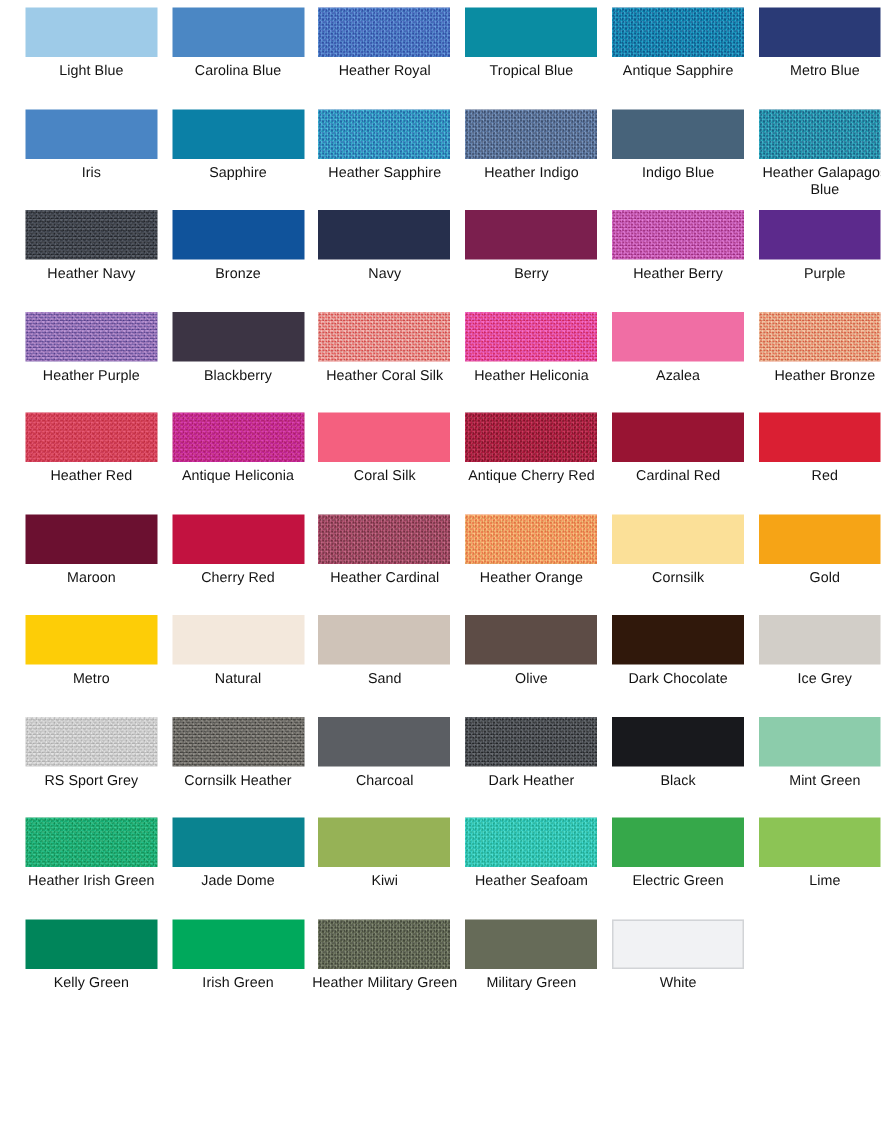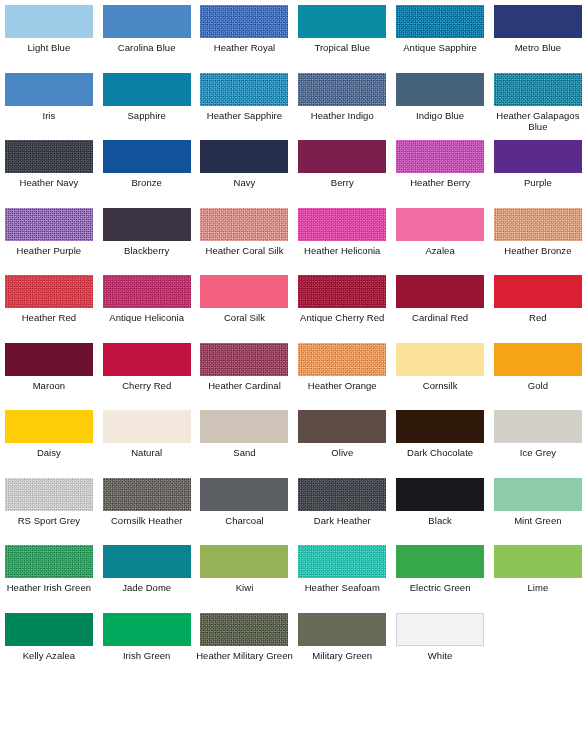--- a/index.html
+++ b/index.html
@@ -14,20 +14,21 @@
     font-family: "Liberation Sans", sans-serif;
     color: #1a1a1a;
     overflow: hidden;
   }
 
   #swatch-grid {
     display: grid;
     grid-template-columns: repeat(6, 97.8px);
     grid-auto-rows: 67.5px;
     width: 587px;
+    padding-left: 12px;
   }
 
   .swatch-cell {
     display: flex;
     flex-direction: column;
     align-items: center;
     padding-top: 5px;
   }
   .swatch-cell.empty { visibility: hidden; }
 
@@ -235,21 +236,21 @@
     <div class="swatch-cell">
       <div class="swatch-chip" title="Cornsilk" style="background-color: rgb(251, 224, 152);"></div>
       <div class="swatch-label">Cornsilk</div>
     </div>
     <div class="swatch-cell">
       <div class="swatch-chip" title="Gold" style="background-color: rgb(246, 164, 22);"></div>
       <div class="swatch-label">Gold</div>
     </div>
     <div class="swatch-cell">
       <div class="swatch-chip" title="Daisy" style="background-color: rgb(253, 205, 7);"></div>
-      <div class="swatch-label">Daisy</div>
+      <div class="swatch-label">Metro</div>
     </div>
     <div class="swatch-cell">
       <div class="swatch-chip" title="Natural" style="background-color: rgb(243, 232, 220);"></div>
       <div class="swatch-label">Natural</div>
     </div>
     <div class="swatch-cell">
       <div class="swatch-chip" title="Sand" style="background-color: rgb(207, 195, 184);"></div>
       <div class="swatch-label">Sand</div>
     </div>
     <div class="swatch-cell">
@@ -307,21 +308,21 @@
     <div class="swatch-cell">
       <div class="swatch-chip" title="Electric Green" style="background-color: rgb(54, 168, 74);"></div>
       <div class="swatch-label">Electric Green</div>
     </div>
     <div class="swatch-cell">
       <div class="swatch-chip" title="Lime" style="background-color: rgb(140, 196, 85);"></div>
       <div class="swatch-label">Lime</div>
     </div>
     <div class="swatch-cell">
       <div class="swatch-chip" title="Kelly Green" style="background-color: rgb(0, 133, 90);"></div>
-      <div class="swatch-label">Kelly Azalea</div>
+      <div class="swatch-label">Kelly Green</div>
     </div>
     <div class="swatch-cell">
       <div class="swatch-chip" title="Irish Green" style="background-color: rgb(0, 169, 92);"></div>
       <div class="swatch-label">Irish Green</div>
     </div>
     <div class="swatch-cell">
       <div class="swatch-chip heather" title="Heather Military Green" style="background-color: rgb(81, 87, 69);"></div>
       <div class="swatch-label">Heather
 Military Green</div>
     </div>

